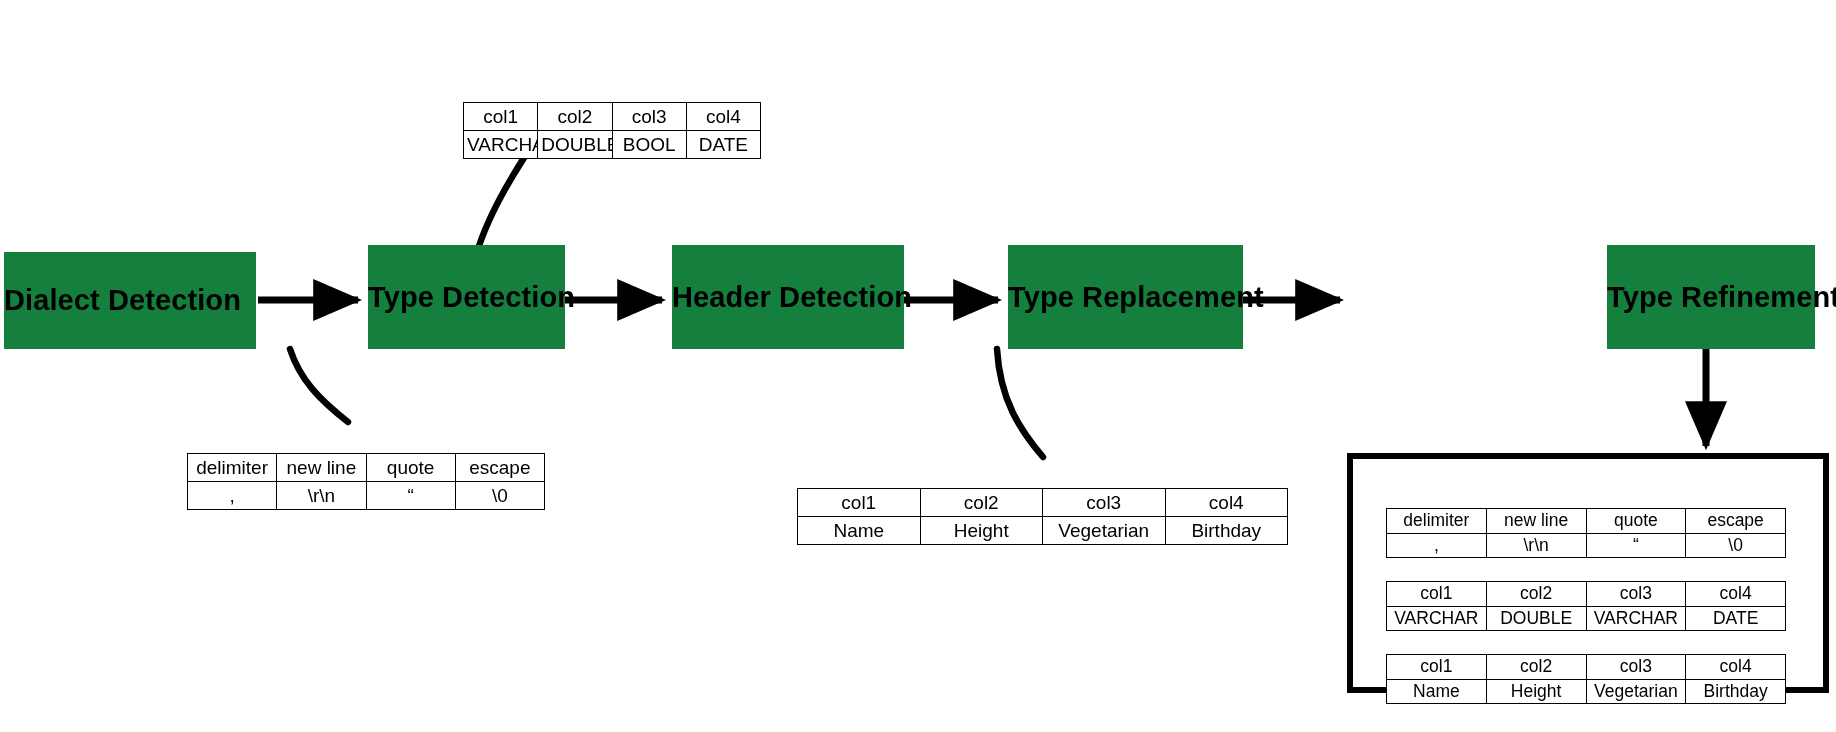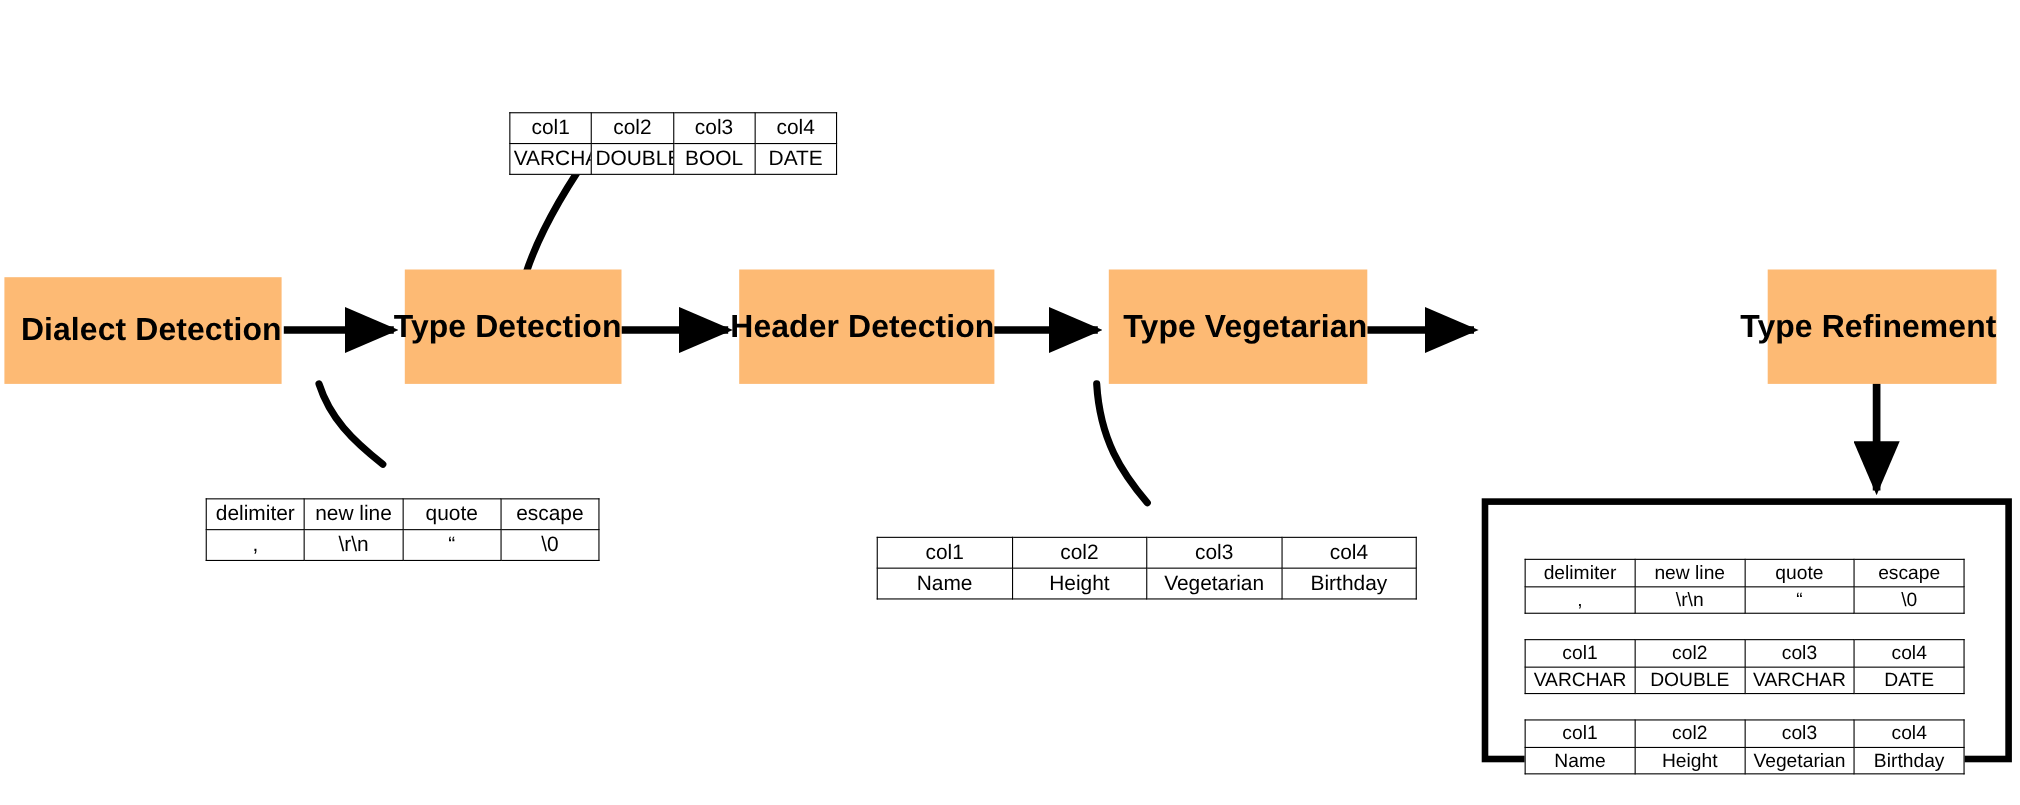--- a/index.html
+++ b/index.html
@@ -24,24 +24,24 @@
     position: absolute;
     left: 0;
     top: 0;
     width: 1836px;
     height: 732px;
     pointer-events: none;
   }
   
   .stage {
     position: absolute;
-    background: #fdba74;
+    background: #15803d;
     display: flex;
     align-items: center;
-    justify-content: flex-end;
+    justify-content: flex-start;
     box-sizing: border-box;
   }
   .stage-label {
     font-size: 29px;
     font-weight: bold;
     color: #000000;
     white-space: nowrap;
     letter-spacing: 0.1px;
     line-height: 1;
   }
@@ -115,21 +115,21 @@
 
   <div class="stage" style="left:368px; top:245px; width:197px; height:104px;">
     <span class="stage-label">Type Detection</span>
   </div>
 
   <div class="stage" style="left:672px; top:245px; width:232px; height:104px;">
     <span class="stage-label">Header Detection</span>
   </div>
 
   <div class="stage" style="left:1008px; top:245px; width:235px; height:104px;">
-    <span class="stage-label">Type Vegetarian</span>
+    <span class="stage-label">Type Replacement</span>
   </div>
 
   <div class="stage" style="left:1583px; top:245px; width:208px; height:104px;margin-left:24px;">
     <span class="stage-label">Type Refinement</span>
   </div>
 
   <table class="dtable" style="left:463px; top:72px; width:298px;">
     <tbody>
         <tr>
       <td>col1</td>

